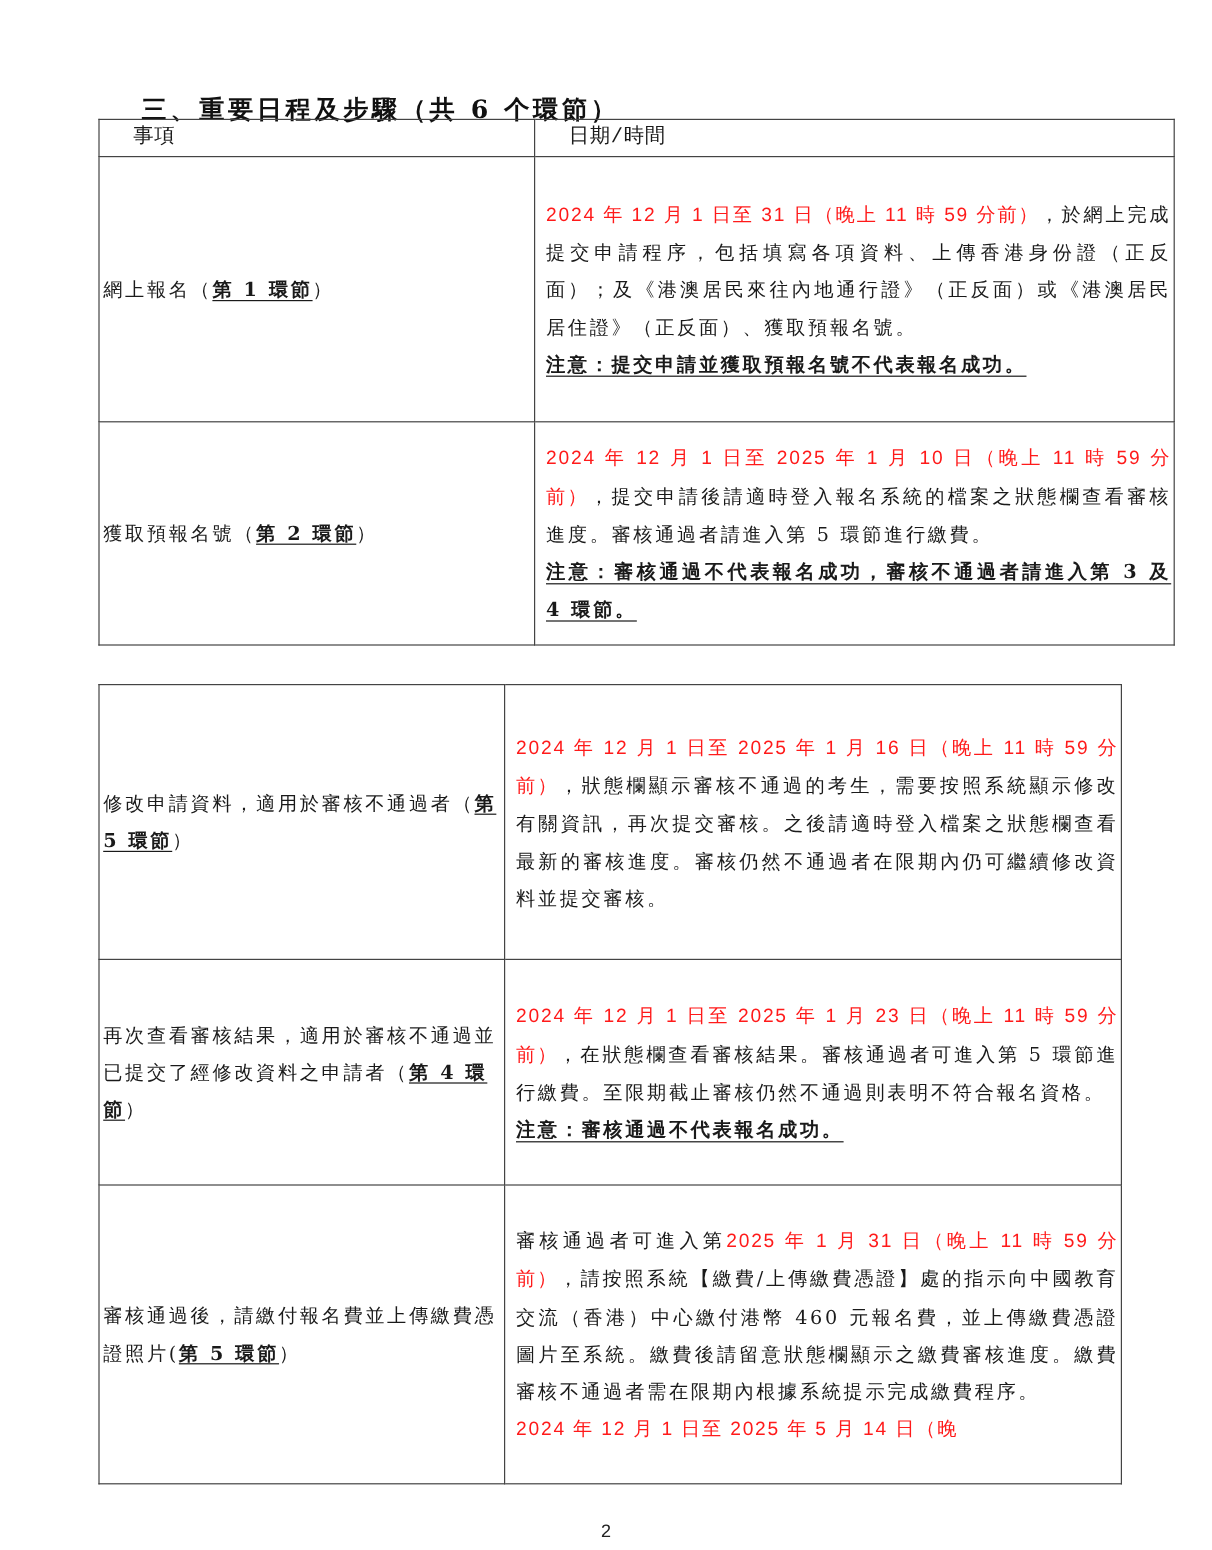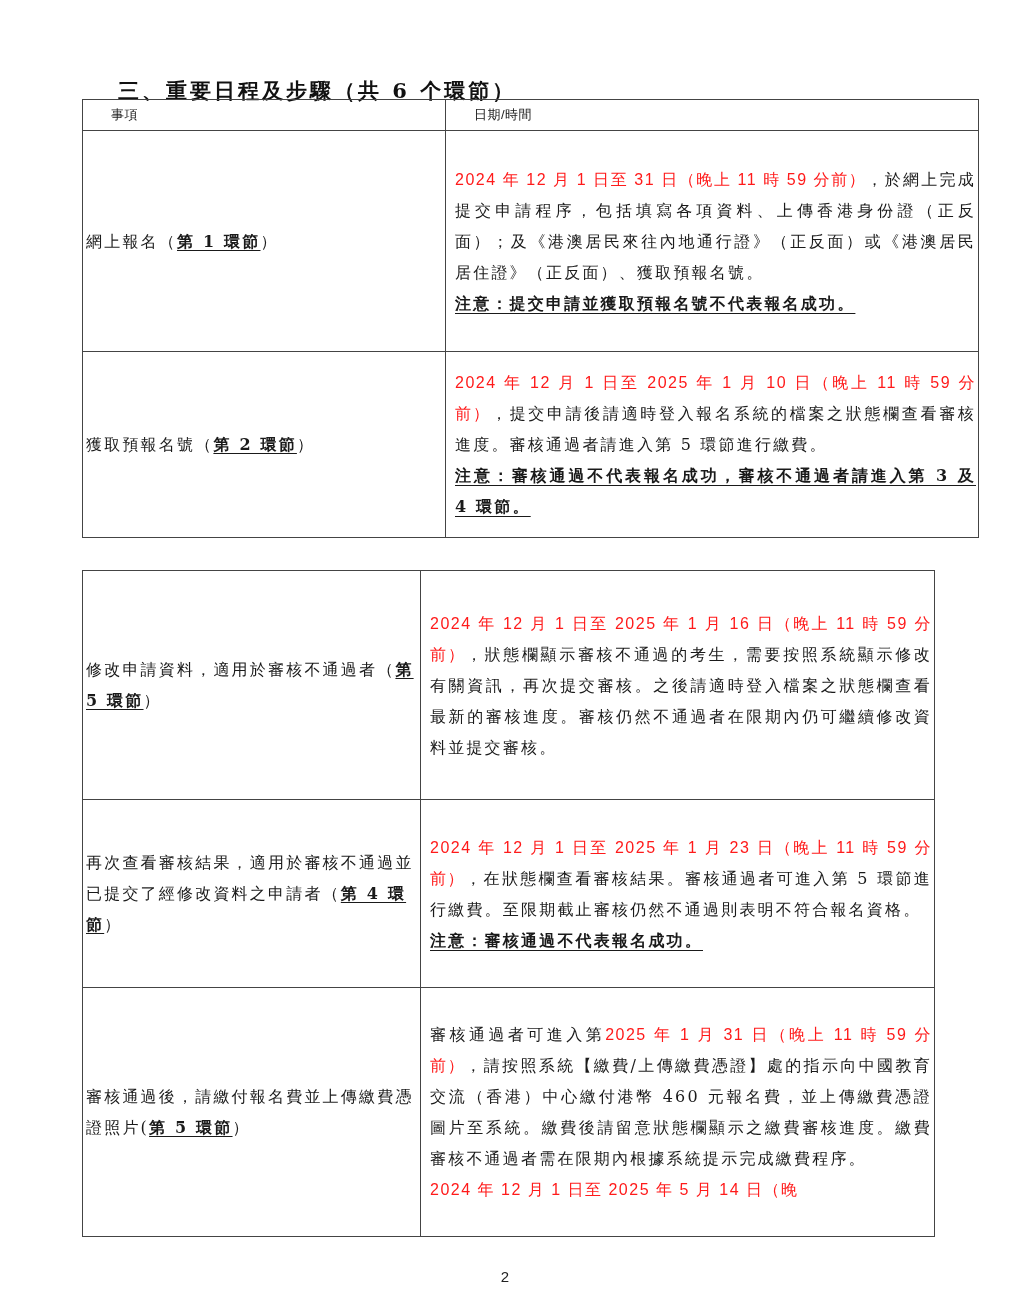--- a/index.html
+++ b/index.html
@@ -38,22 +38,22 @@
       vertical-align: middle;
       padding: 0 2px 0 3px;
       font-size: 16px;
       line-height: 31px;
       letter-spacing: 2.2px;
       word-break: break-all;
     }
     table.sched td.left { width: 332px; }
     table.sched td.right { width: 502px; padding-left: 9px; text-align: justify; }
     table.sched td.hdr {
-      font-family: Liberation Sans, sans-serif;
-      font-size: 13px;
+      font-family: Liberation Mono, monospace;
+      font-size: 17px;
       letter-spacing: 0.5px;
       height: 30px;
       line-height: 30px;
       padding-left: 28px;
     }
     #table-1 { top: 99px; }
     #table-2 { top: 570px; }
     .red { color: #ff1a1a; font-family: "Liberation Sans", "DejaVu Sans", sans-serif; letter-spacing: 1.5px; }
     .u { text-decoration: underline; text-underline-offset: 3px; }
     .b { font-weight: bold; text-align: right; }

